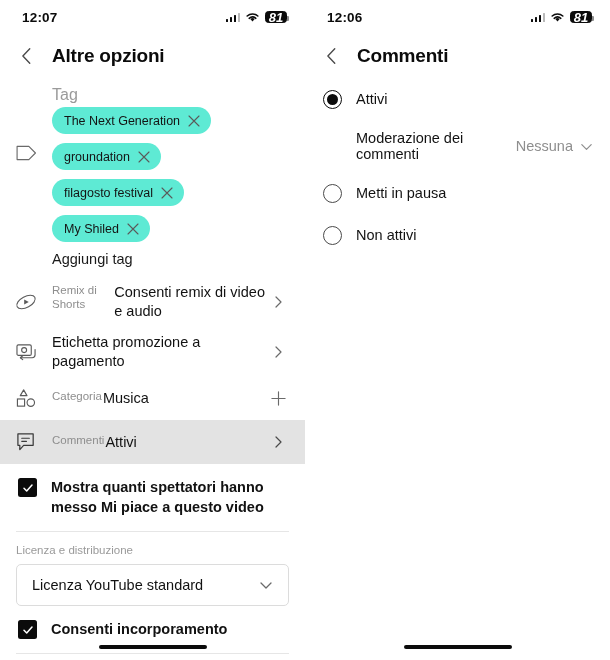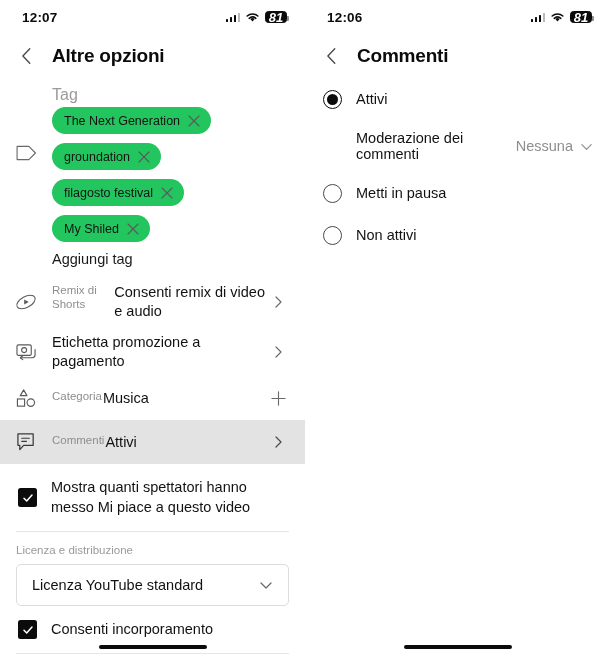--- a/index.html
+++ b/index.html
@@ -41,42 +41,42 @@
   .back-chevron { width: 22px; height: 22px; flex: none; }
   .header-title { font-size: 19px; font-weight: 700; color: #0b0b0b; margin-left: 14px; letter-spacing: -.2px; }
 
   
   .section-label { font-size: 16px; color: #9a9a9a; padding: 8px 0 3px 52px; }
 
   .tags-block { display: flex; padding: 0 14px 0 0; position: relative; }
   .tag-icon-col { width: 52px; flex: none; display: flex; justify-content: center; padding-top: 38px; }
   .chips { display: flex; flex-wrap: wrap; gap: 9px 10px; padding-right: 6px; }
   .chip {
-    background: #22c55e; border-radius: 15px; height: 27px;
+    background: #5eead4; border-radius: 15px; height: 27px;
     display: inline-flex; align-items: center; gap: 8px;
     padding: 0 11px 0 12px; font-size: 12.5px; color: #141414; white-space: nowrap;
   }
   .chip .x { width: 12px; height: 12px; flex: none; }
   .add-tag { font-size: 14.5px; color: #1a1a1a; padding: 9px 0 10px 52px; }
 
   .row {
     display: flex; align-items: center; min-height: 44px;
     padding: 6px 16px 6px 0; position: relative;
   }
   .row.highlight { background: #e3e3e3; }
   .row-icon { width: 52px; flex: none; display: flex; justify-content: center; align-items: center; }
   .row-text { flex: 1; display: flex; flex-direction: row; gap: 1px; }
   .row-sub { font-size: 11.5px; color: #8e8e8e; line-height: 1.25; }
   .row-title { font-size: 14.5px; color: #121212; line-height: 1.3; }
   .row-trail { width: 22px; flex: none; display: flex; justify-content: center; align-items: center; }
 
   .divider { height: 1px; background: #e6e6e6; margin: 0; }
   .divider.inset { margin-left: 16px; margin-right: 16px; }
 
-  .check-row { display: flex; align-items: center; gap: 14px; padding: 13px 22px 14px 18px; }
+  .check-row { display: flex; align-items: flex-start; gap: 14px; padding: 13px 22px 14px 18px; font-weight: bold; }
   .checkbox {
     width: 19px; height: 19px; flex: none; background: #0b0b0b;
     border-radius: 2.5px; display: flex; align-items: center; justify-content: center; margin-top: 1px;
   }
   .check-label { font-size: 14.5px; color: #121212; line-height: 1.38; }
 
   .license-label { font-size: 11.5px; color: #9a9a9a; padding: 12px 0 8px 16px; }
   .select {
     margin: 0 16px; height: 42px; border: 1px solid #dcdcdc; border-radius: 5px;
     display: flex; align-items: center; justify-content: space-between;

